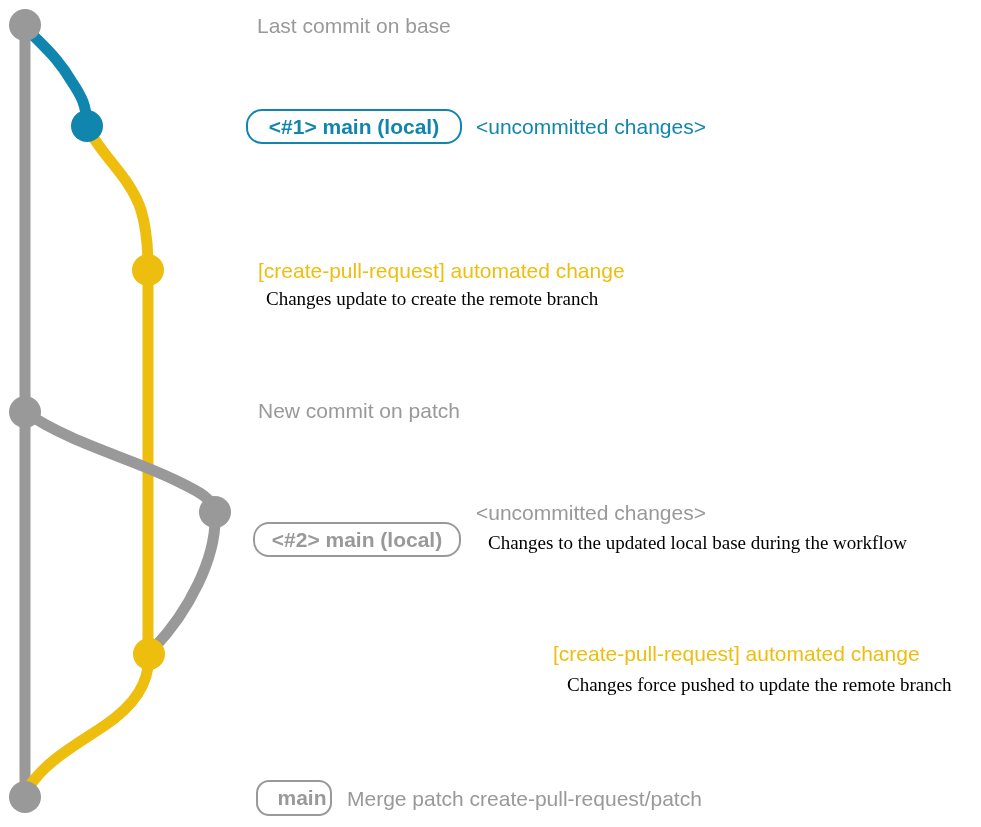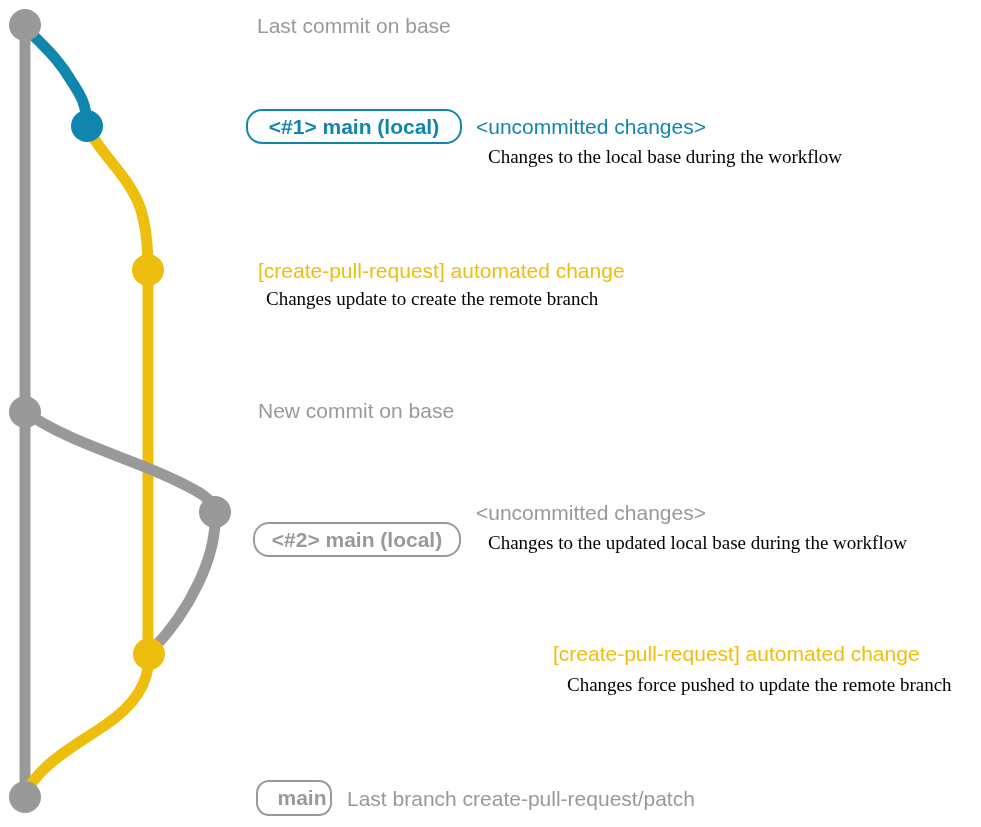--- a/index.html
+++ b/index.html
@@ -86,30 +86,29 @@
     <circle class="f-gray" cx="25" cy="412" r="16"></circle>
     <circle class="f-gray" cx="215" cy="512" r="16"></circle>
     <circle class="f-yellow" cx="149" cy="654" r="16"></circle>
     <circle class="f-gray" cx="25" cy="797" r="16"></circle>
   </svg>
 
   <div class="sans c-gray" style="left:257px; top:12px;">Last commit on base</div>
 
   <div class="pill c-blue" style="left:246px; top:109px; width:216px; height:35px;">&lt;#1&gt; main (local)</div>
   <div class="sans c-blue" style="left:476px; top:113px;">&lt;uncommitted changes&gt;</div>
-  <div class="serif" style="left:488px; top:145px;">Changes to the local base during the workflow</div>
 
   <div class="sans c-yellow" style="left:258px; top:257px;">[create-pull-request] automated change</div>
   <div class="serif" style="left:266px; top:287px;">Changes update to create the remote branch</div>
 
-  <div class="sans c-gray" style="left:258px; top:397px;">New commit on base</div>
+  <div class="sans c-gray" style="left:258px; top:397px;">New commit on patch</div>
 
   <div class="pill c-gray" style="left:253px; top:522px; width:208px; height:35px;">&lt;#2&gt; main (local)</div>
   <div class="sans c-gray" style="left:476px; top:499px;">&lt;uncommitted changes&gt;</div>
   <div class="serif" style="left:488px; top:531px;">Changes to the updated local base during the workflow</div>
 
   <div class="sans c-yellow" style="left:553px; top:640px;">[create-pull-request] automated change</div>
   <div class="serif" style="left:567px; top:673px;">Changes force pushed to update the remote branch</div>
 
   <div class="pill c-gray" style="left:256px; top:780px; width:76px; height:36px; border-radius:13px;padding-left:16px;">main</div>
-  <div class="sans c-gray" style="left:347px; top:785px;">Last branch create-pull-request/patch</div>
+  <div class="sans c-gray" style="left:347px; top:785px;">Merge patch create-pull-request/patch</div>
 
 </div>
 
 </body></html>

